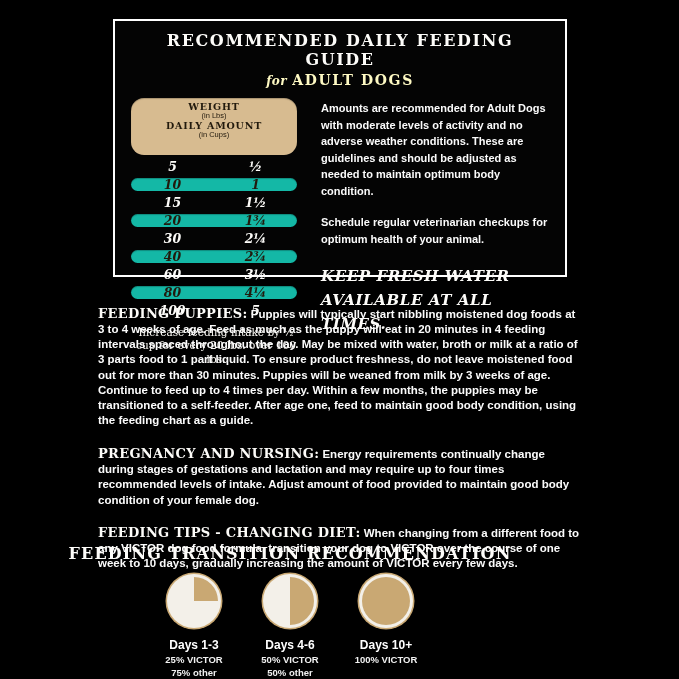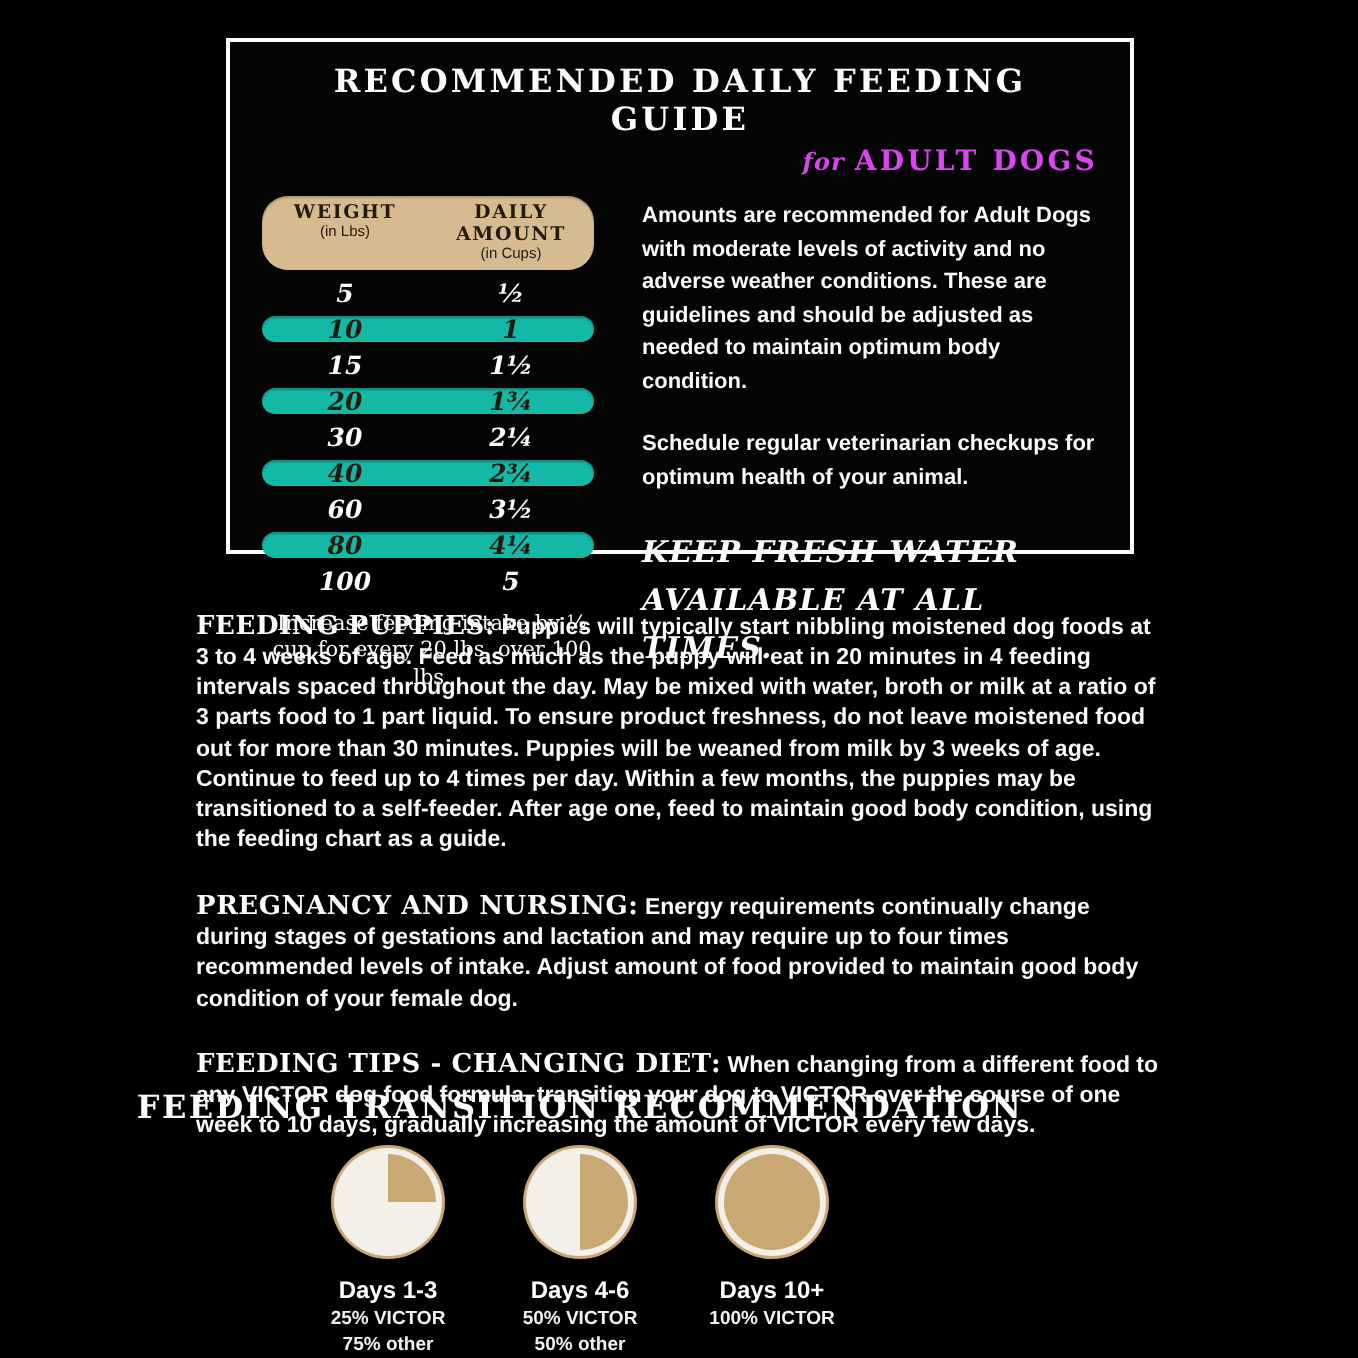--- a/index.html
+++ b/index.html
@@ -5,30 +5,30 @@
   html,body{margin:0;padding:0;background:#000;}
   .page{position:relative;width:679px;height:679px;background:#000;color:#fff;
         font-family:"Liberation Sans",sans-serif;overflow:hidden;}
 
   
   .guide-box{position:absolute;left:113px;top:19px;width:454px;height:258px;
              box-sizing:border-box;border:2px solid #ffffff;background:#040404;
              padding:7px 16px 0 16px;}
   .guide-title{font-family:"DejaVu Serif",serif;font-weight:700;font-size:16px;
                letter-spacing:1.6px;text-align:center;margin-top:3px;color:#fdfcf9;}
-  .guide-subtitle{text-align:right;font-family:"DejaVu Serif",serif;margin-top:1px;color:#d946ef;}
+  .guide-subtitle{text-align:center;font-family:"DejaVu Serif",serif;margin-top:1px;color:#fef9c3;}
   .guide-subtitle .for{font-style:italic;font-weight:700;font-size:12px;letter-spacing:.5px;}
   .guide-subtitle .adult{font-weight:700;font-size:14px;letter-spacing:1.6px;}
 
   .columns{display:flex;margin-top:9px;}
   .table-col{width:166px;flex:none;}
   .info-col{flex:1;padding-left:24px;padding-top:2px;}
 
   .tbl-header{background:#d7bb90;border-radius:13px;display:flex;color:#221a0d;
-              text-align:center;padding:3px 0 4px 0;box-shadow:inset 0 1px 1px rgba(0,0,0,.22);}
+              text-align:center;padding:3px 0 16px 0;box-shadow:inset 0 1px 1px rgba(0,0,0,.22);flex-direction:column;}
   .th{flex:1;}
   .th-main{font-family:"DejaVu Serif",serif;font-weight:700;font-size:9.5px;letter-spacing:.8px;}
   .th-sub{font-family:Liberation Sans, sans-serif;font-size:7.5px;margin-top:-1px;}
 
   .rows{margin-top:2px;}
   .row{height:18px;display:flex;align-items:center;
        font-family:"DejaVu Serif",serif;font-style:italic;font-weight:700;font-size:12.5px;
        color:#fdfcf9;}
   .row.pill{height:13px;margin:2.5px 0;background:#14b8a6;border-radius:8px;color:#221a0d;
             box-shadow:inset 0 1px 1px rgba(0,0,0,.25);}

